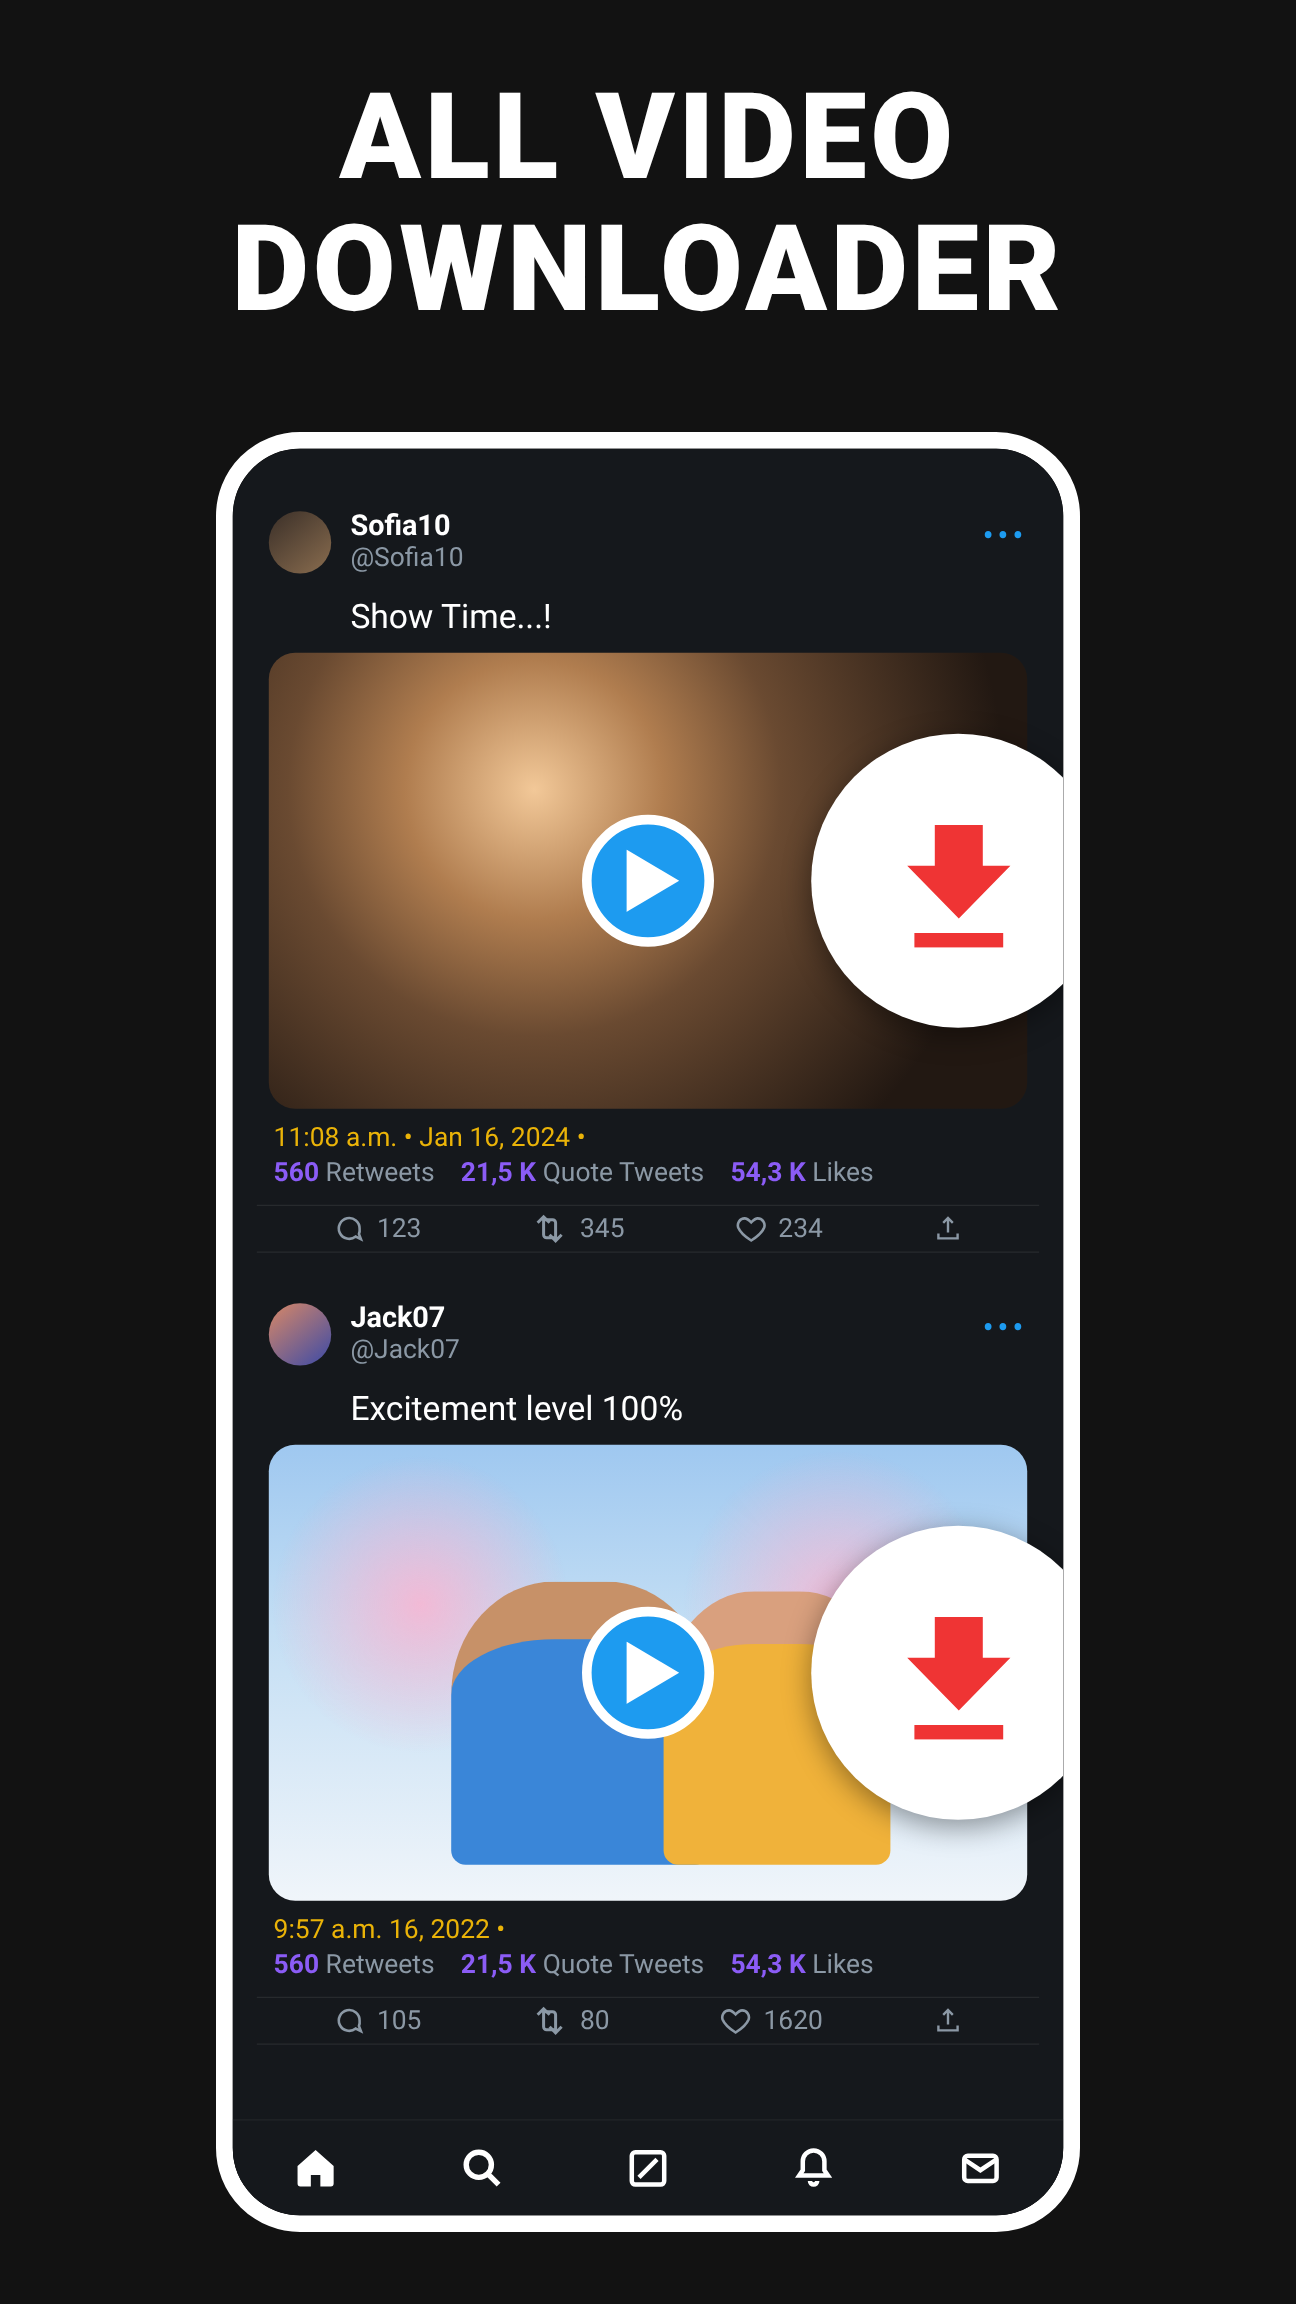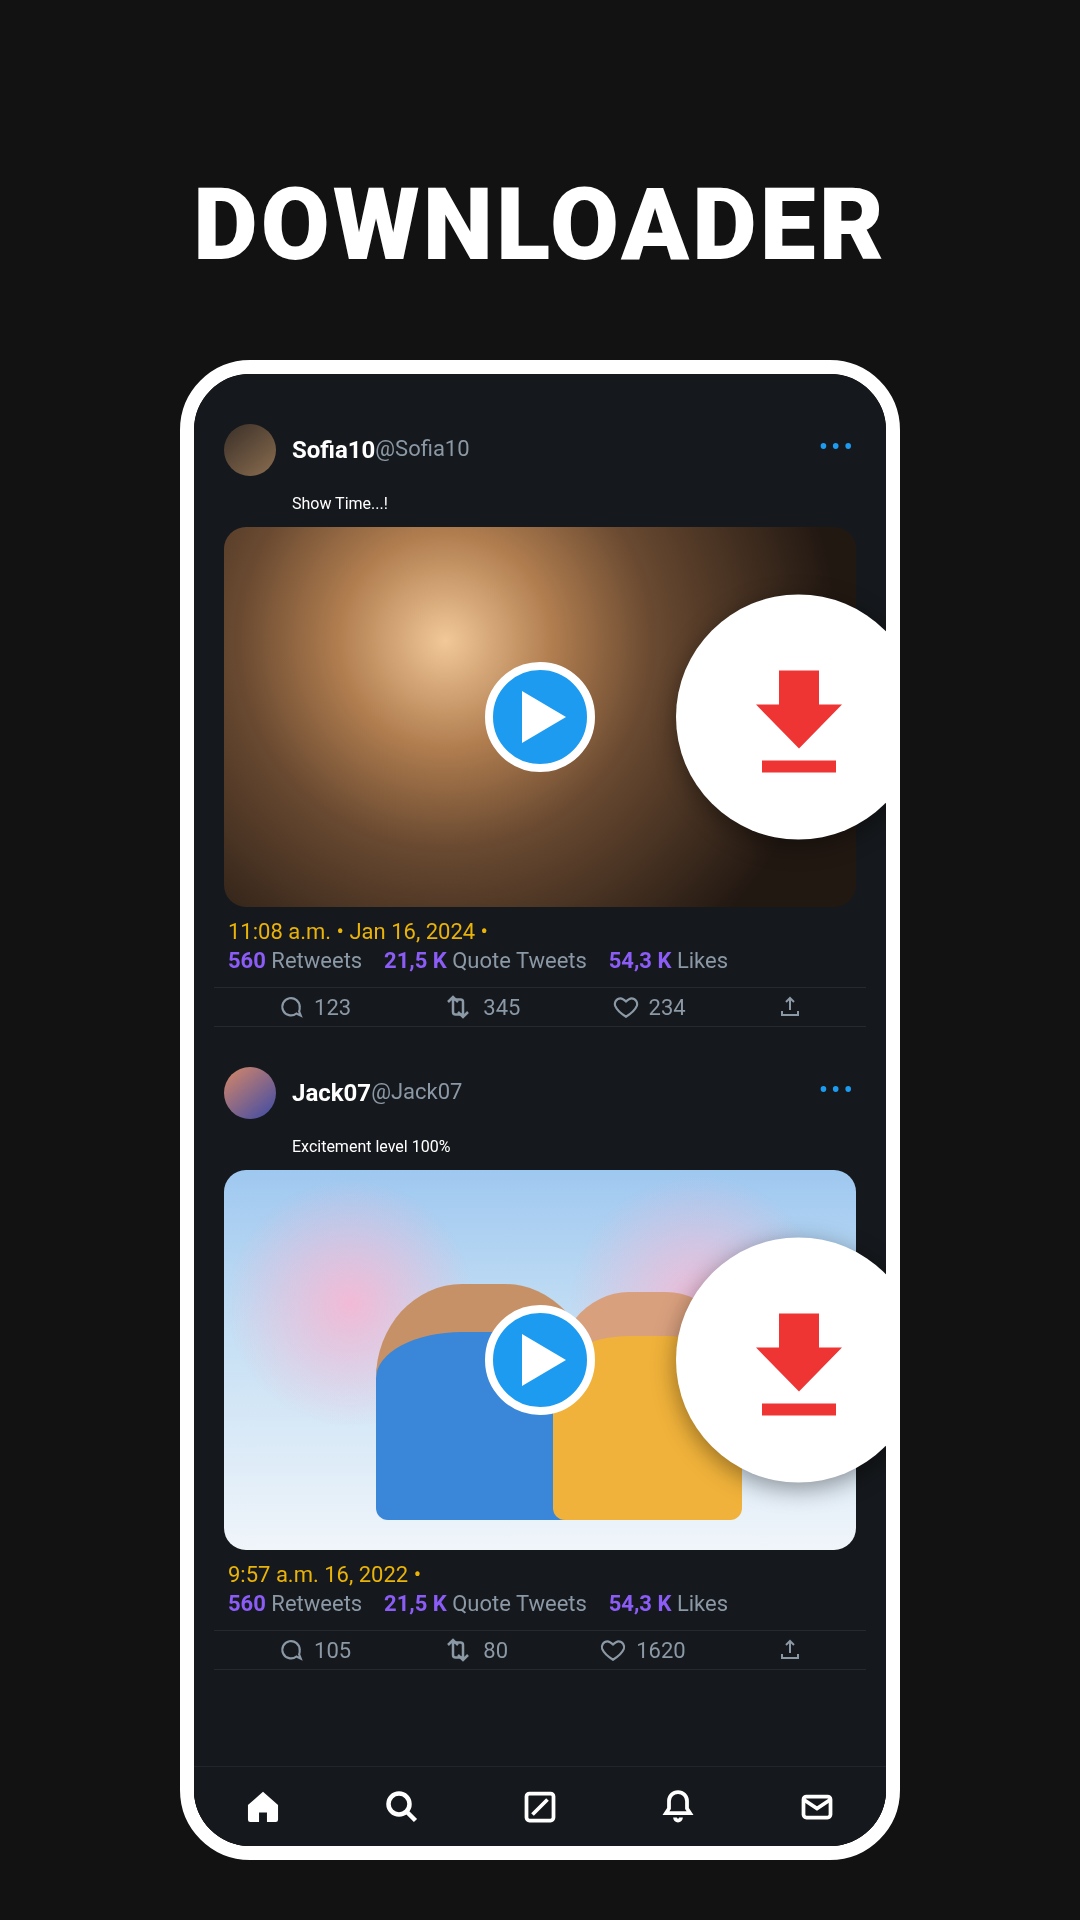--- a/index.html
+++ b/index.html
@@ -5,25 +5,25 @@
 *{margin:0;padding:0;box-sizing:border-box;font-family:-apple-system,BlinkMacSystemFont,"Segoe UI",Roboto,Helvetica,Arial,sans-serif}
 body{background:#121212;width:1080px;height:1920px;overflow:hidden;position:relative}
 .promo-title{color:#fff;font-size:100px;font-weight:900;text-align:center;letter-spacing:3px;padding:60px 40px 80px;line-height:1.1}
 .phone-frame{width:720px;height:1500px;margin:0 auto;background:#000;border:14px solid #fff;border-radius:70px;position:relative;overflow:visible}
 .phone-inner{width:100%;height:100%;border-radius:56px;overflow:hidden;background:#15181c;position:relative}
 .feed{padding:50px 20px 100px;height:100%;overflow:hidden}
 .post{margin-bottom:40px;position:relative}
 .post-header{display:flex;align-items:center;padding:0 10px 12px 10px;position:relative}
 .avatar{width:52px;height:52px;border-radius:50%;margin-right:16px;background:linear-gradient(140deg,#3a2f28,#8a6d4f);flex:0 0 52px}
 .avatar.av2{background:linear-gradient(140deg,#d98866,#3b4aa7)}
-.user-block{display:flex;}
+.user-block{display:flex;flex-direction:column}
 .display-name{color:#fff;font-weight:700;font-size:24px;line-height:1.2}
 .handle{color:#8b98a5;font-size:22px;line-height:1.2}
 .more-dots{position:absolute;right:10px;top:6px;color:#1d9bf0;font-size:28px;letter-spacing:3px;cursor:pointer}
-.post-body{color:#fff;font-size:16px;padding:6px 10px 14px 78px}
+.post-body{color:#fff;font-size:28px;padding:6px 10px 14px 78px}
 .media{margin:0 10px;height:380px;border-radius:22px;position:relative;overflow:visible}
 .media-inner{width:100%;height:100%;border-radius:22px;overflow:hidden}
 .media1{background:radial-gradient(circle at 35% 30%,#f2c898 0%,#b07d4f 22%,#6a4a31 42%,#221812 80%)}
 .media2{background:linear-gradient(180deg,#9fc8f0 0%,#c3def4 40%,#f0f5fa 100%)}
 .media2::before{content:"";position:absolute;inset:0;background:radial-gradient(circle at 20% 35%,rgba(247,182,210,.9) 0%,rgba(247,182,210,0) 22%),radial-gradient(circle at 75% 35%,rgba(247,182,210,.85) 0%,rgba(247,182,210,0) 24%);border-radius:22px}
 .fig-l{position:absolute;left:24%;top:30%;width:34%;height:62%;background:#3a86d8;border-radius:40% 40% 12px 12px;border-top:48px solid #c79168}
 .fig-r{position:absolute;right:18%;top:32%;width:30%;height:60%;background:#f0b23a;border-radius:40% 40% 12px 12px;border-top:44px solid #d9a07e}
 .play-badge{position:absolute;left:50%;top:50%;transform:translate(-50%,-50%);width:110px;height:110px;border-radius:50%;background:#1d9bf0;border:8px solid #fff;display:flex;align-items:center;justify-content:center}
 .play-badge svg{margin-left:8px}
 .download-badge{position:absolute;right:-65px;top:50%;transform:translateY(-50%);width:245px;height:245px;border-radius:50%;background:#fff;display:flex;align-items:center;justify-content:center;box-shadow:0 6px 24px rgba(0,0,0,.4);z-index:5}
@@ -34,21 +34,21 @@
 .act{display:flex;align-items:center;gap:10px;color:#8b98a5;font-size:22px}
 .act svg{stroke:#8b98a5}
 .bottom-nav{position:absolute;left:0;right:0;bottom:0;height:80px;background:#15181c;display:flex;justify-content:space-around;align-items:center;border-top:1px solid rgba(255,255,255,.06)}
 .nav-item{width:44px;height:44px;display:flex;align-items:center;justify-content:center}
 .nav-item svg{stroke:#fff}
 </style>
 </head>
 <body>
 
 <div class="promo-title">
-  <br>
+  <span>ALL VIDEO</span><br>
   <span>DOWNLOADER</span>
 </div>
 
 <div class="phone-frame">
   <div class="phone-inner">
     <div class="feed">
 
       <div class="post">
         <div class="post-header">
           <div class="avatar"></div>

